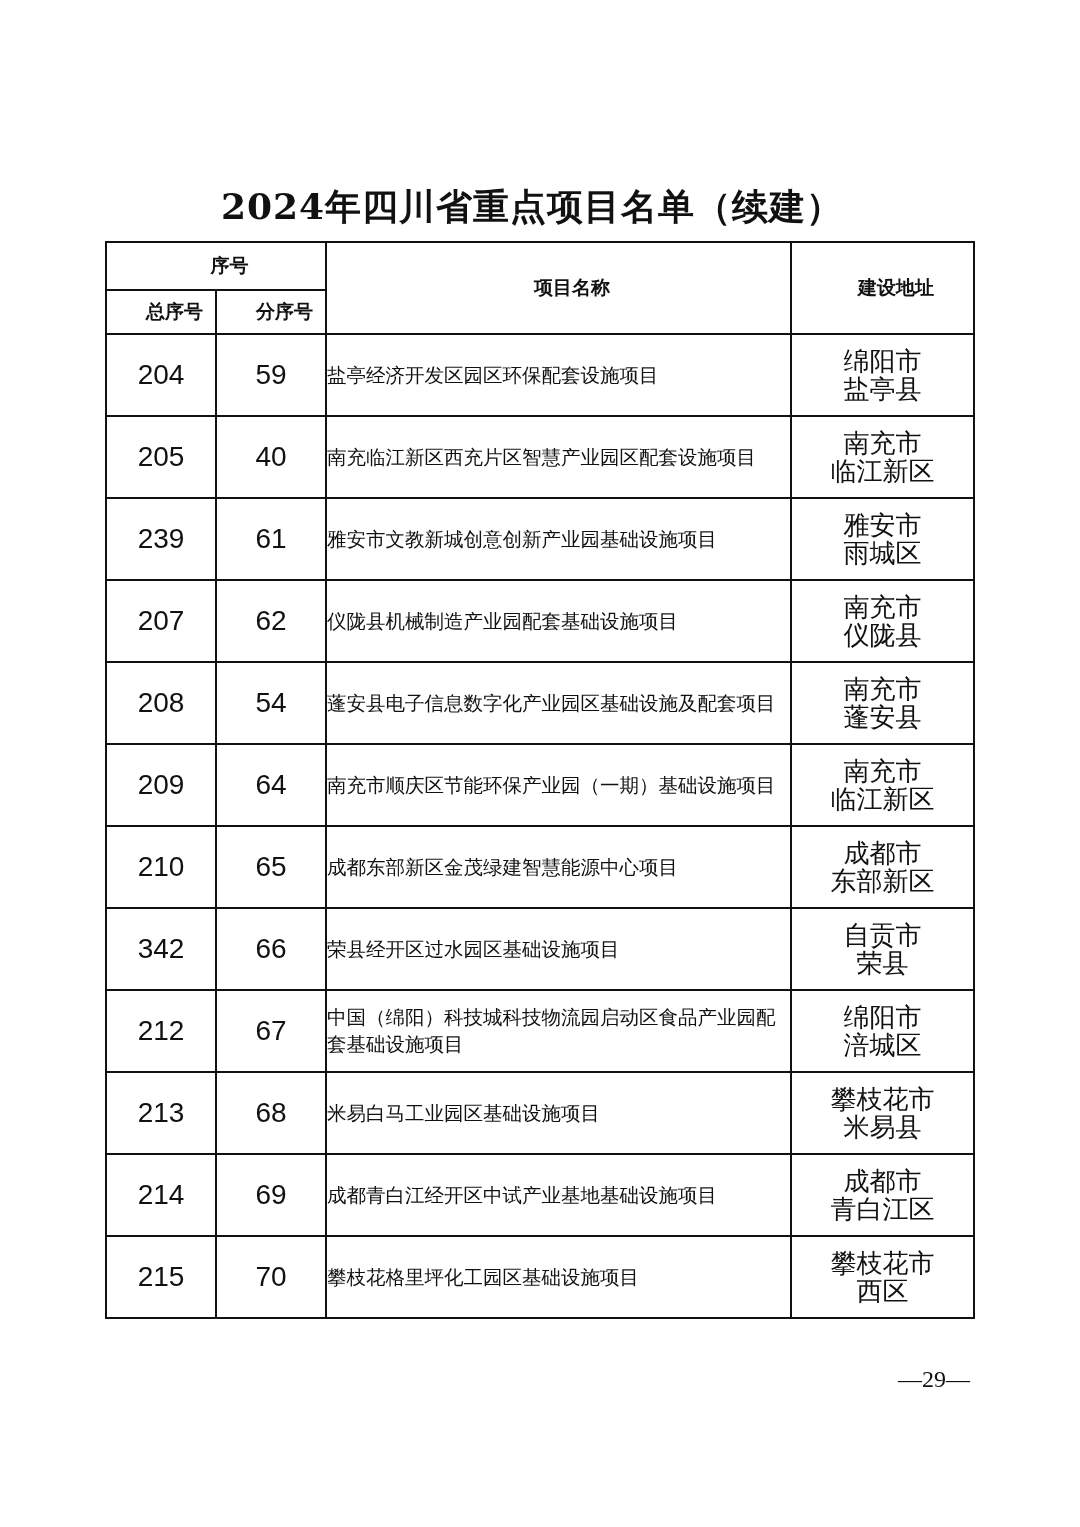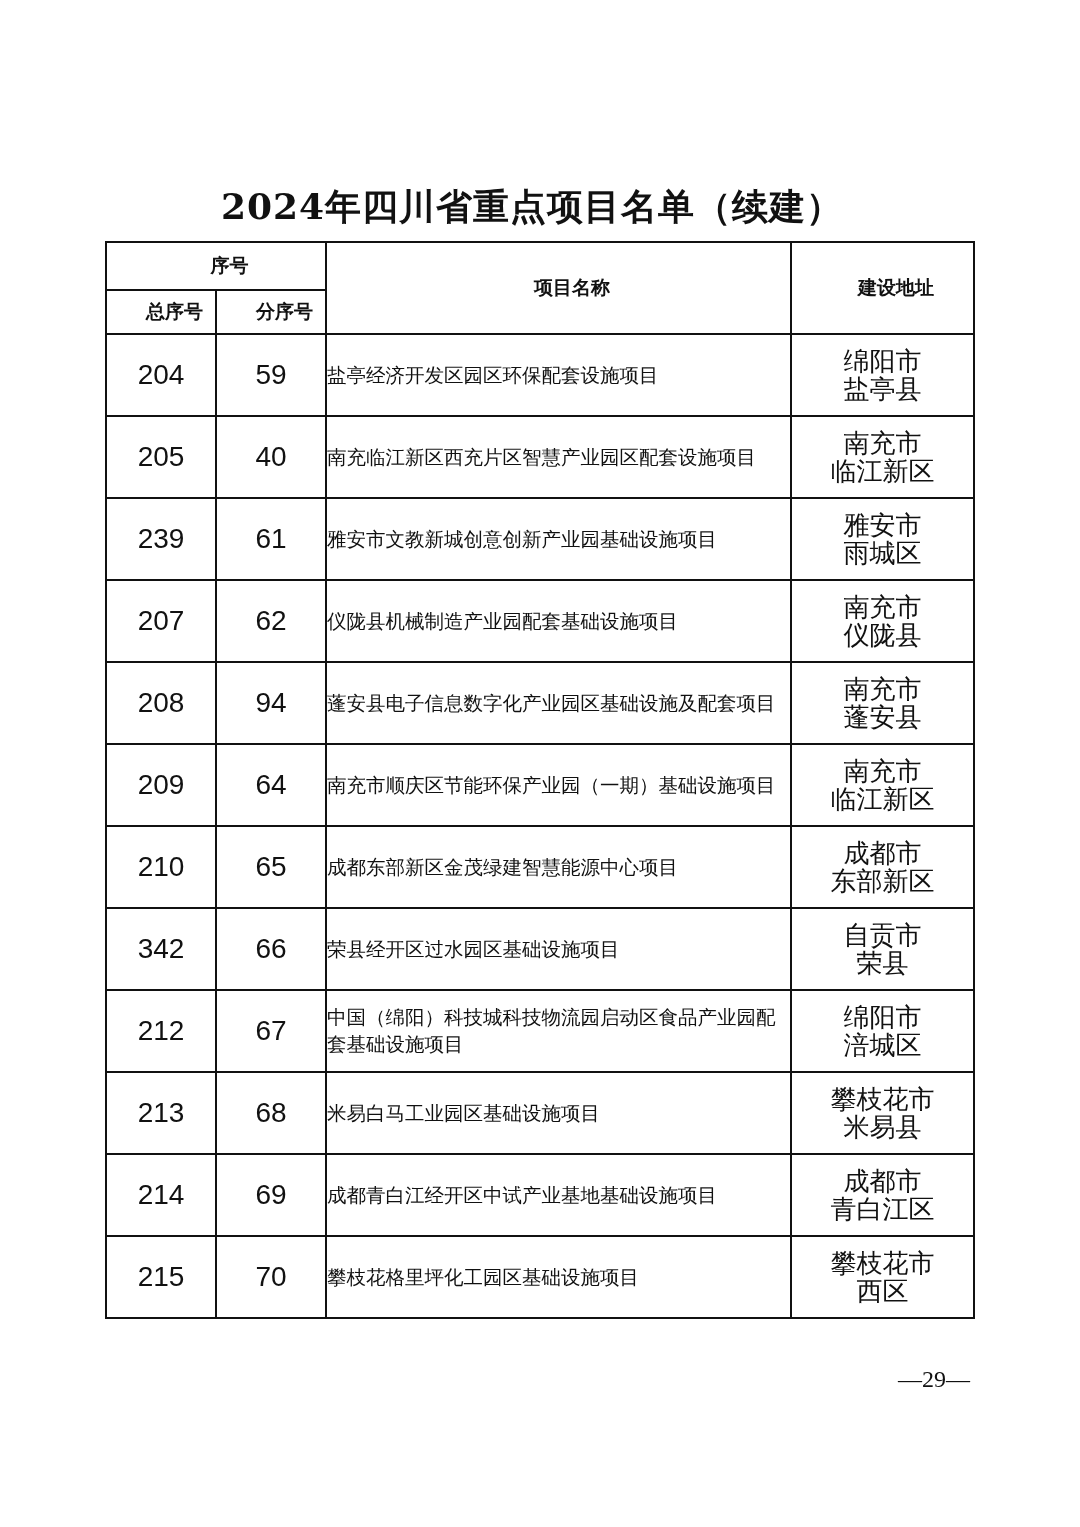--- a/index.html
+++ b/index.html
@@ -91,21 +91,21 @@
         <td class="num">207</td>
         <td class="num">62</td>
         <td class="name">仪陇县机械制造产业园配套基础设施项目</td>
         <td class="loc">
           <span>南充市</span>
           <span>仪陇县</span>
         </td>
       </tr>
       <tr>
         <td class="num">208</td>
-        <td class="num">94</td>
+        <td class="num">54</td>
         <td class="name">蓬安县电子信息数字化产业园区基础设施及配套项目</td>
         <td class="loc">
           <span>南充市</span>
           <span>蓬安县</span>
         </td>
       </tr>
       <tr>
         <td class="num">209</td>
         <td class="num">64</td>
         <td class="name">南充市顺庆区节能环保产业园（一期）基础设施项目</td>

